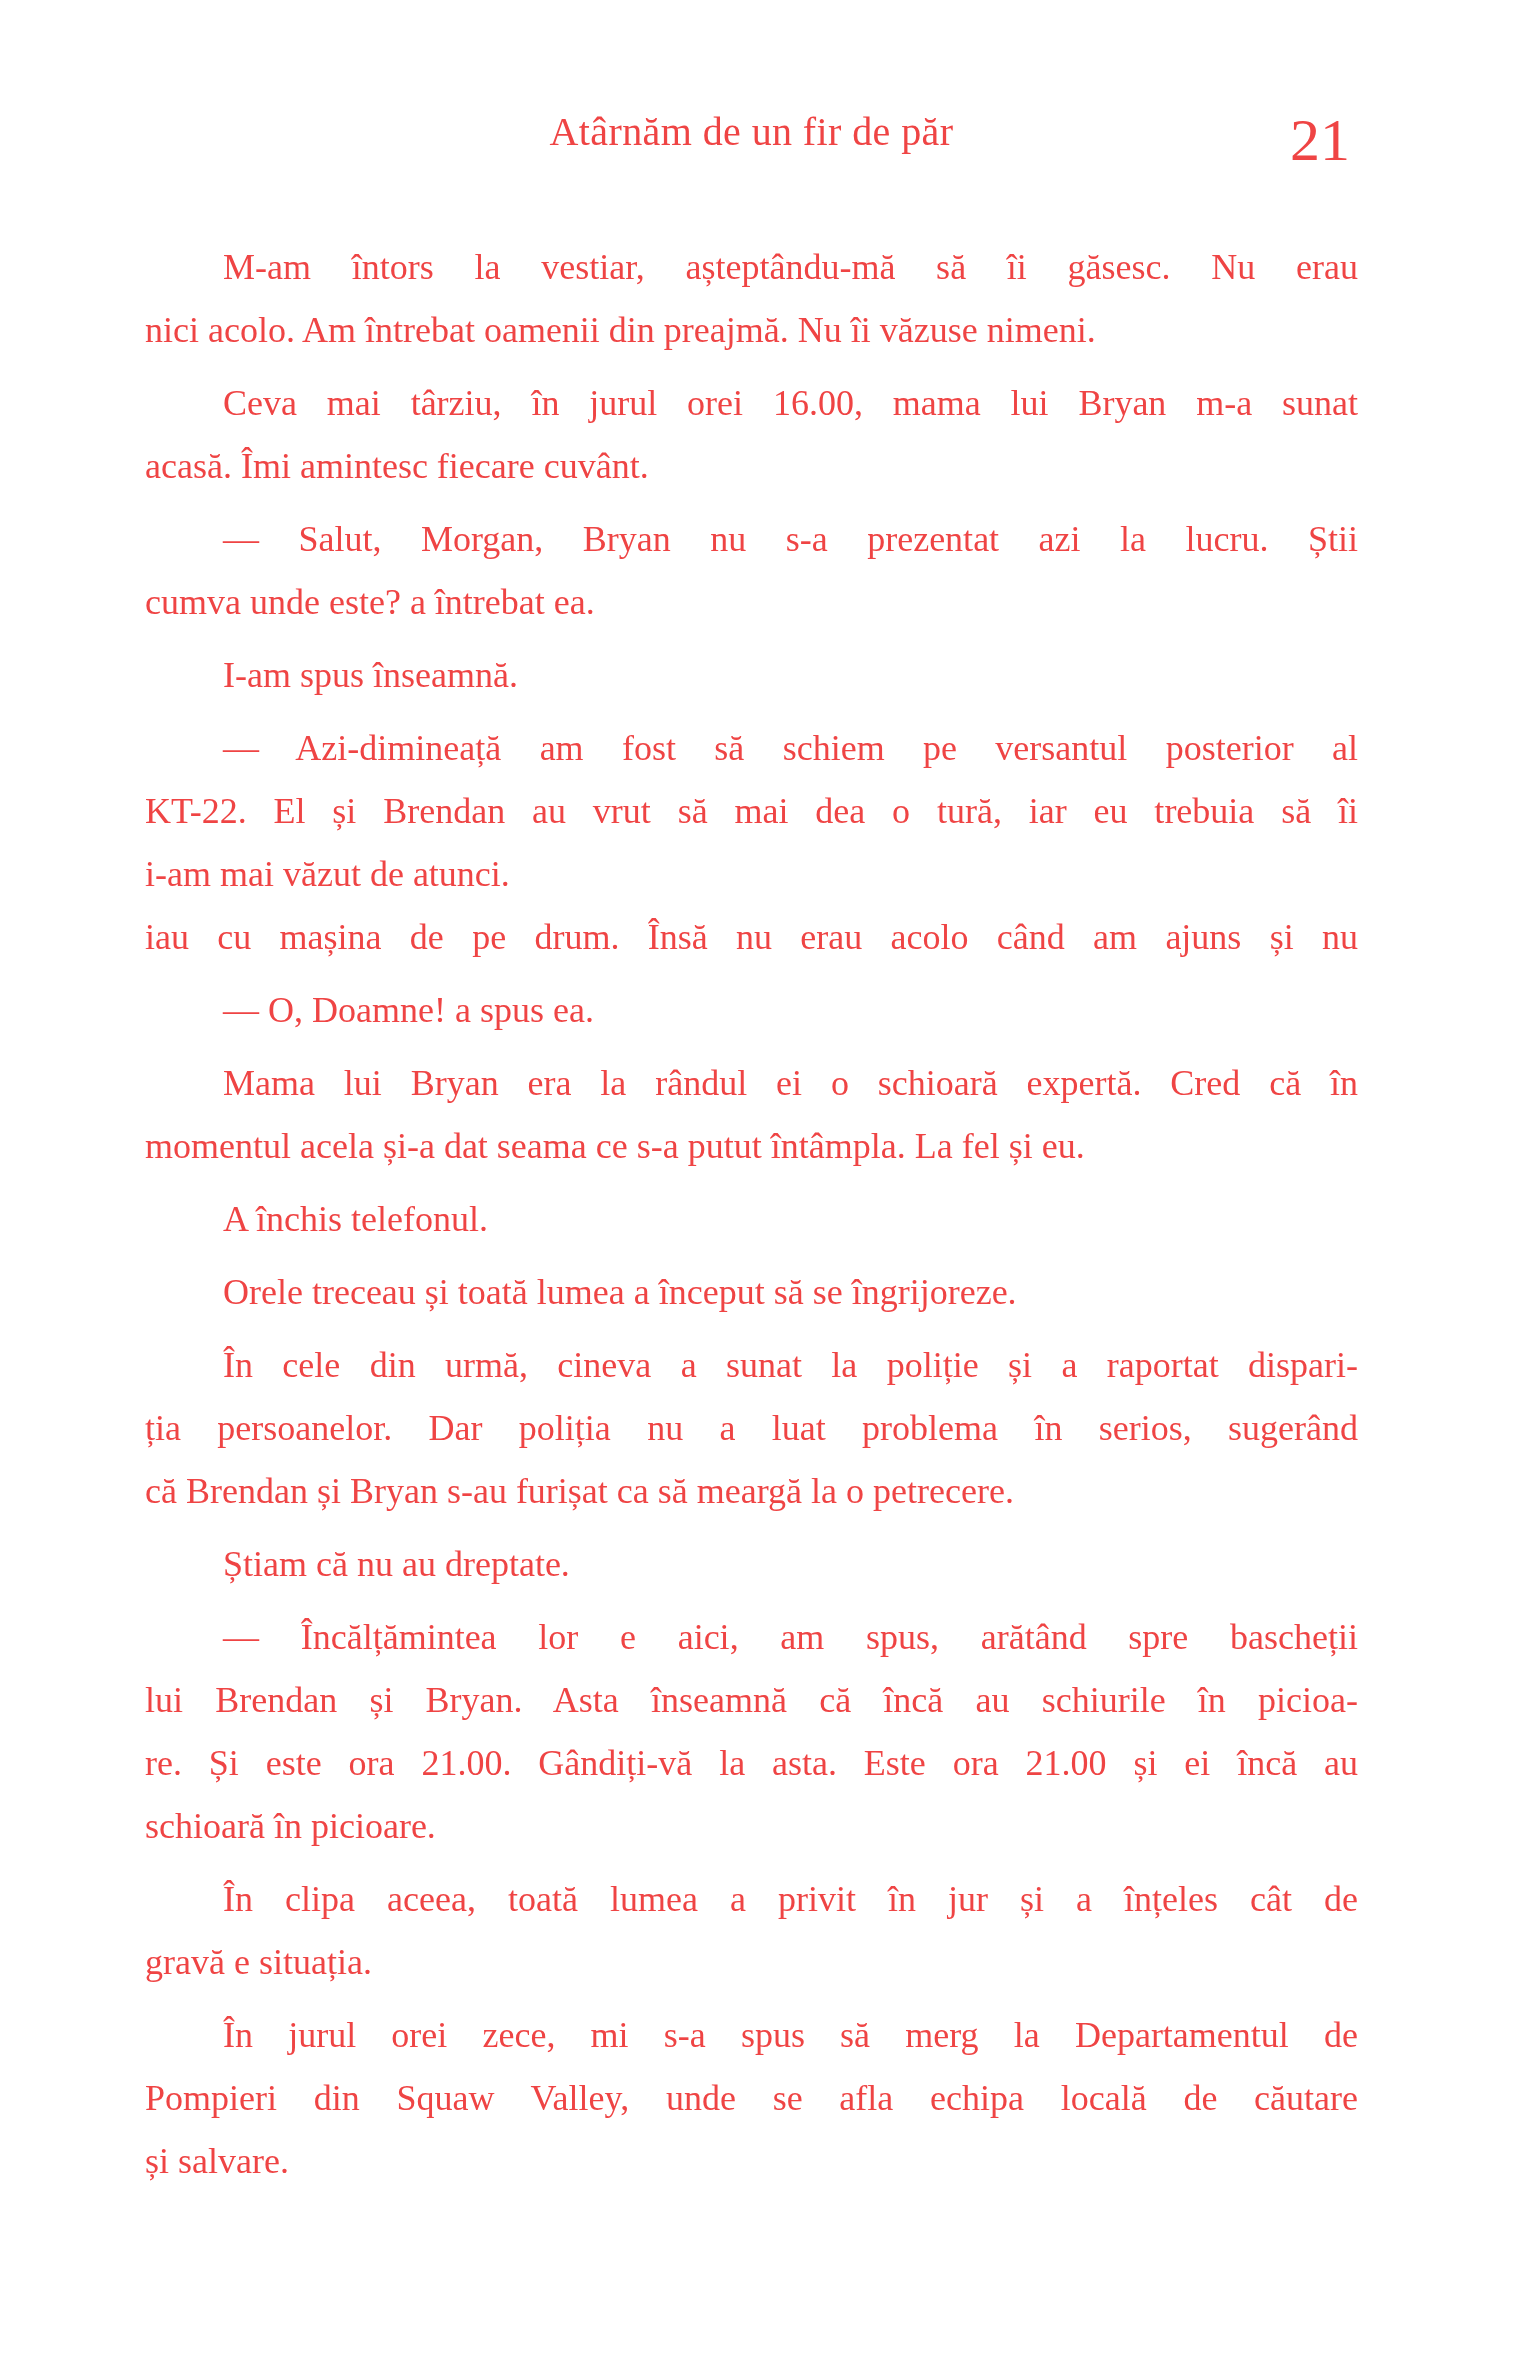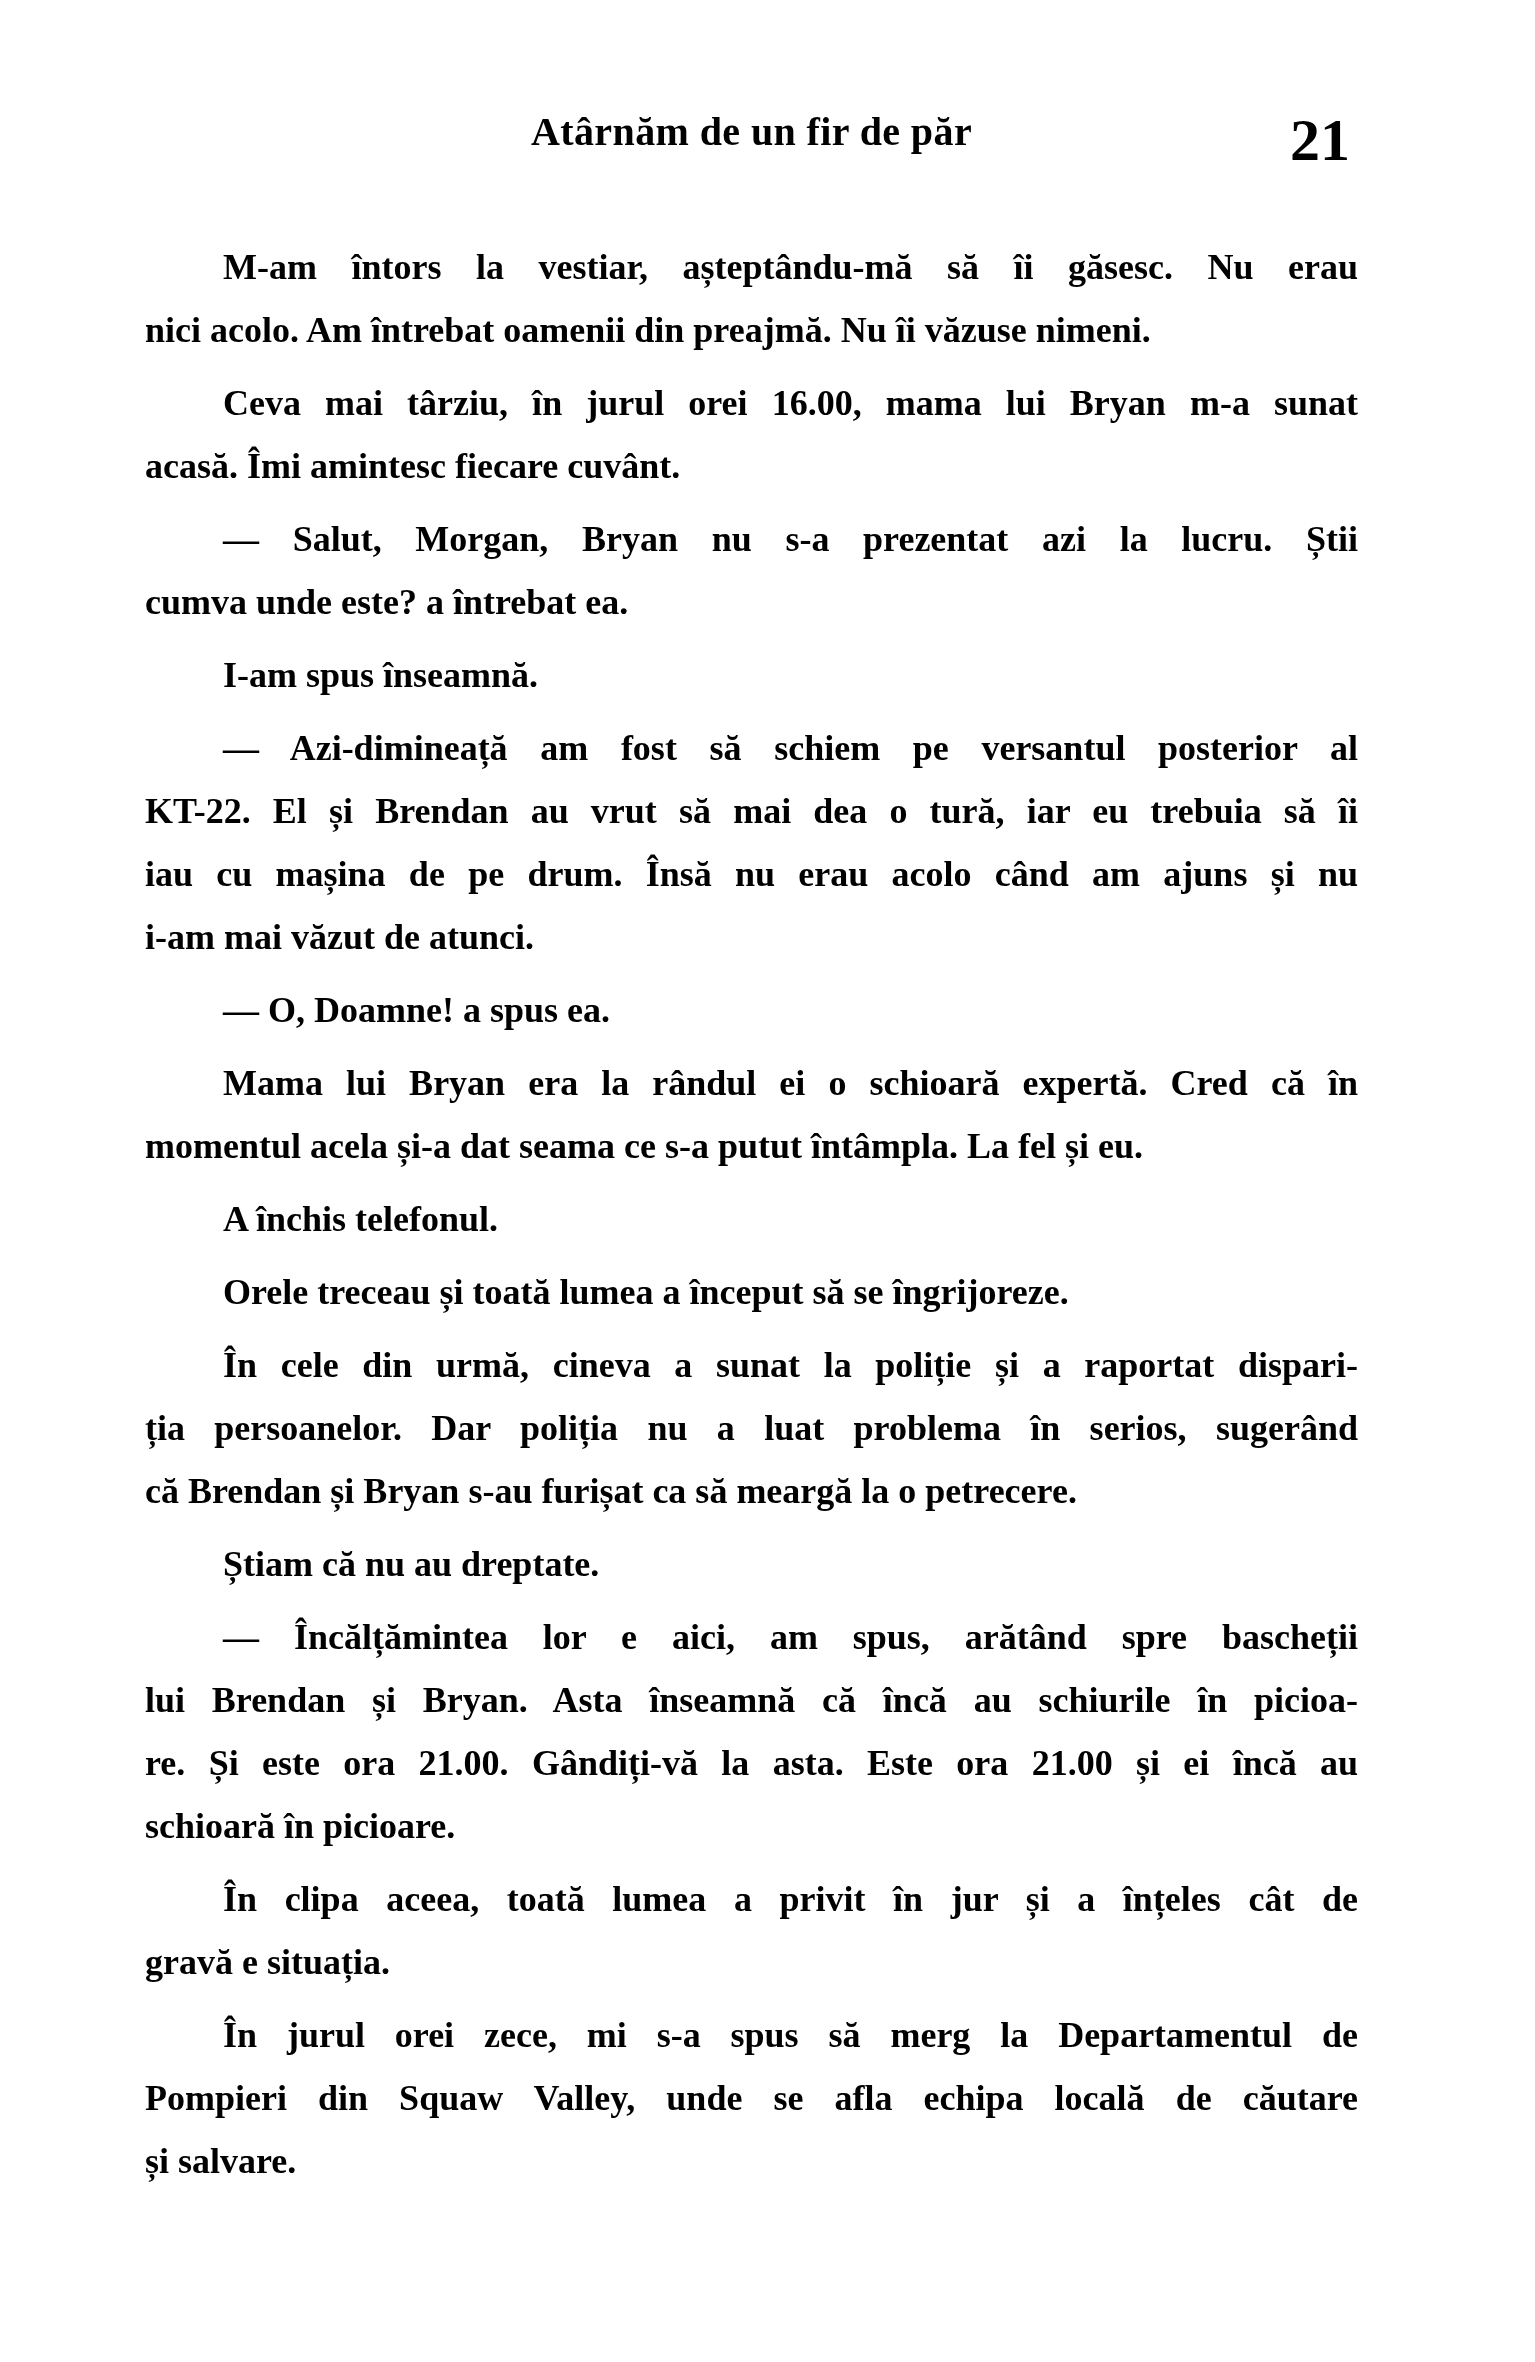--- a/index.html
+++ b/index.html
@@ -2,23 +2,22 @@
 <html lang="ro"><head>
 <meta charset="utf-8">
 <style>
   html, body { margin: 0; padding: 0; background: #ffffff; }
   .page {
     position: relative;
     width: 1535px;
     height: 2362px;
     background: #ffffff;
     font-family: "Liberation Serif", "DejaVu Serif", serif;
-    color: #000000;
+    color: #ef4444;
     overflow: hidden;
-    font-weight: bold;
   }
   .running-header {
     position: absolute;
     left: 145px;
     top: 108px;
     width: 1213px;
     height: 48px;
     line-height: 48px;
   }
   .header-title {
@@ -71,22 +70,22 @@
       <div class="para">
         <div class="line first">— Salut, Morgan, Bryan nu s-a prezentat azi la lucru. Știi</div>
         <div class="line last">cumva unde este? a întrebat ea.</div>
       </div>
       <div class="para">
         <div class="line first last">I-am spus înseamnă.</div>
       </div>
       <div class="para">
         <div class="line first">— Azi-dimineață am fost să schiem pe versantul posterior al</div>
         <div class="line">KT-22. El și Brendan au vrut să mai dea o tură, iar eu trebuia să îi</div>
+        <div class="line last">i-am mai văzut de atunci.</div>
         <div class="line">iau cu mașina de pe drum. Însă nu erau acolo când am ajuns și nu</div>
-        <div class="line last">i-am mai văzut de atunci.</div>
       </div>
       <div class="para">
         <div class="line first last">— O, Doamne! a spus ea.</div>
       </div>
       <div class="para">
         <div class="line first">Mama lui Bryan era la rândul ei o schioară expertă. Cred că în</div>
         <div class="line last">momentul acela și-a dat seama ce s-a putut întâmpla. La fel și eu.</div>
       </div>
       <div class="para">
         <div class="line first last">A închis telefonul.</div>

